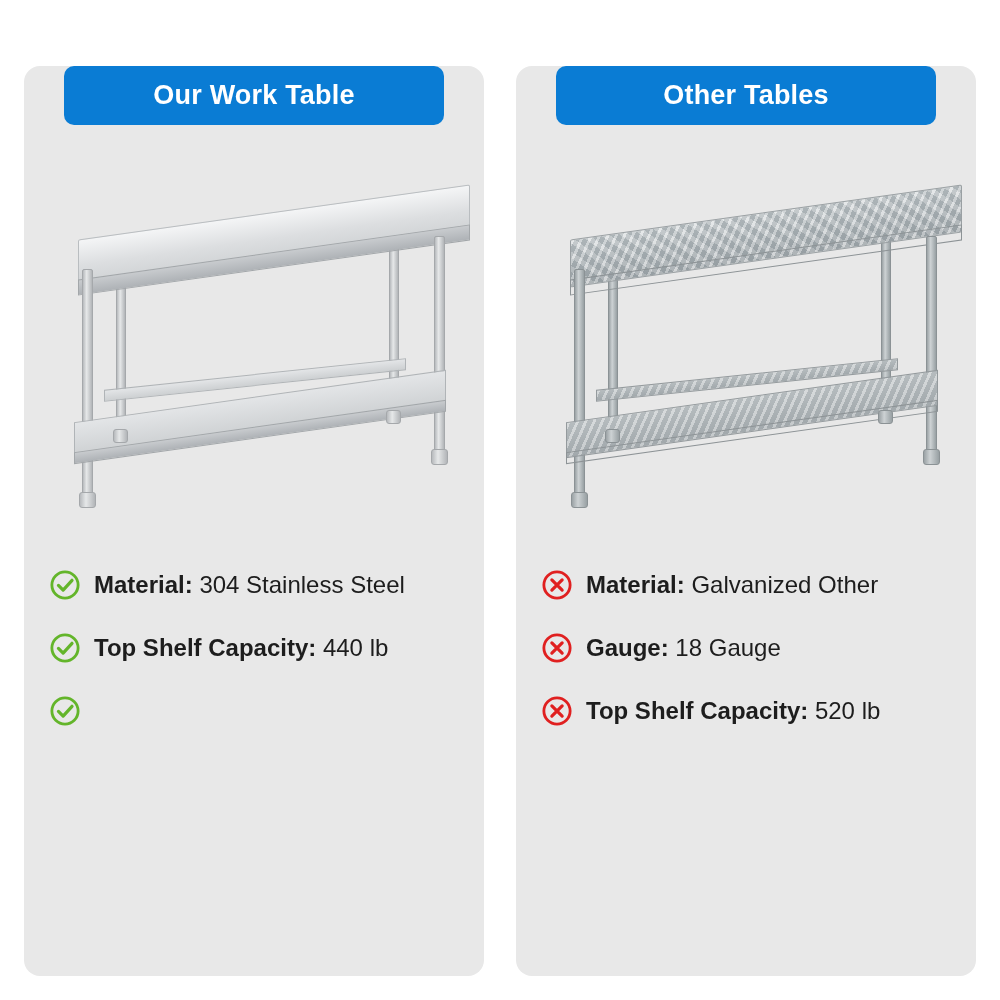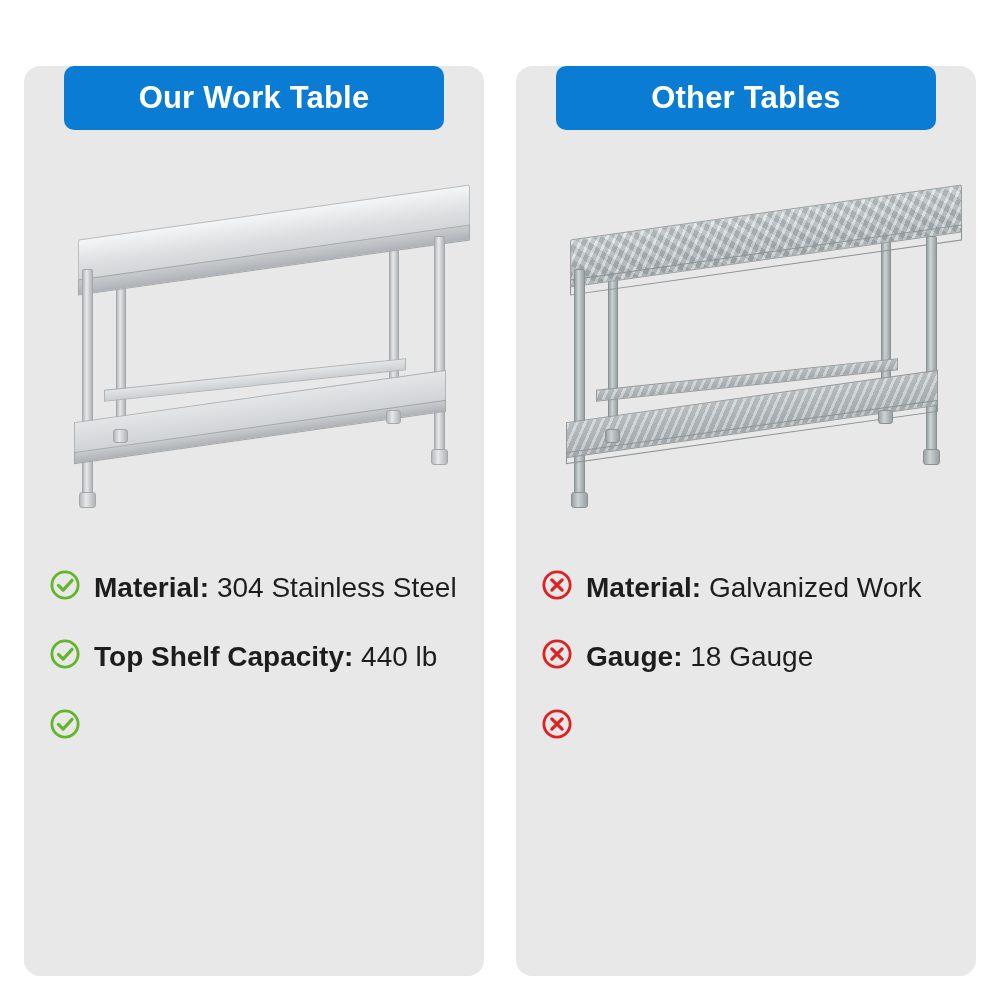--- a/index.html
+++ b/index.html
@@ -42,21 +42,21 @@
   }
   .header-badge {
     position: absolute;
     top: 0;
     left: 50%;
     transform: translateX(-50%);
     background: #0a7cd4;
     color: #ffffff;
     border-radius: 10px;
     padding: 14px 34px;
-    font-size: 31px;
+    font-size: 27px;
     font-weight: bold;
     letter-spacing: 0.2px;
     white-space: nowrap;
     z-index: 5;
     box-sizing: border-box;
     text-align: center;
     min-width: 380px;
   }
   .image-area {
     position: relative;
@@ -77,21 +77,21 @@
     align-items: flex-start;
     gap: 14px;
   }
   .spec-icon {
     flex: 0 0 auto;
     width: 30px;
     height: 30px;
     margin-top: 4px;
   }
   .spec-text {
-    font-size: 28px;
+    font-size: 24px;
     line-height: 1.55;
     color: #1d1d1d;
   }
   .spec-text .lbl {
     font-weight: bold;
   }
   
   .table-art {
     position: relative;
     width: 420px;
@@ -245,36 +245,40 @@
       </div>
 
       <div class="spec-list">
         <div class="spec-row">
           <svg class="spec-icon" viewBox="0 0 32 32">
             <circle cx="16" cy="16" r="14" fill="none" stroke="#e02020" stroke-width="3"></circle>
             <path d="M10.5 10.5 L21.5 21.5 M21.5 10.5 L10.5 21.5" fill="none" stroke="#e02020" stroke-width="3.4" stroke-linecap="round"></path>
           </svg>
           <div class="spec-text">
             <span class="lbl">Material:</span>
-            <span>Galvanized Work</span>
+            <span>Galvanized Other</span>
           </div>
         </div>
         <div class="spec-row">
           <svg class="spec-icon" viewBox="0 0 32 32">
             <circle cx="16" cy="16" r="14" fill="none" stroke="#e02020" stroke-width="3"></circle>
             <path d="M10.5 10.5 L21.5 21.5 M21.5 10.5 L10.5 21.5" fill="none" stroke="#e02020" stroke-width="3.4" stroke-linecap="round"></path>
           </svg>
           <div class="spec-text">
             <span class="lbl">Gauge:</span>
             <span>18 Gauge</span>
           </div>
         </div>
         <div class="spec-row">
           <svg class="spec-icon" viewBox="0 0 32 32">
             <circle cx="16" cy="16" r="14" fill="none" stroke="#e02020" stroke-width="3"></circle>
             <path d="M10.5 10.5 L21.5 21.5 M21.5 10.5 L10.5 21.5" fill="none" stroke="#e02020" stroke-width="3.4" stroke-linecap="round"></path>
           </svg>
+          <div class="spec-text">
+            <span class="lbl">Top Shelf Capacity:</span>
+            <span>520 lb</span>
+          </div>
         </div>
       </div>
     </div>
   </div>
 
 </div>
 
 </body></html>

